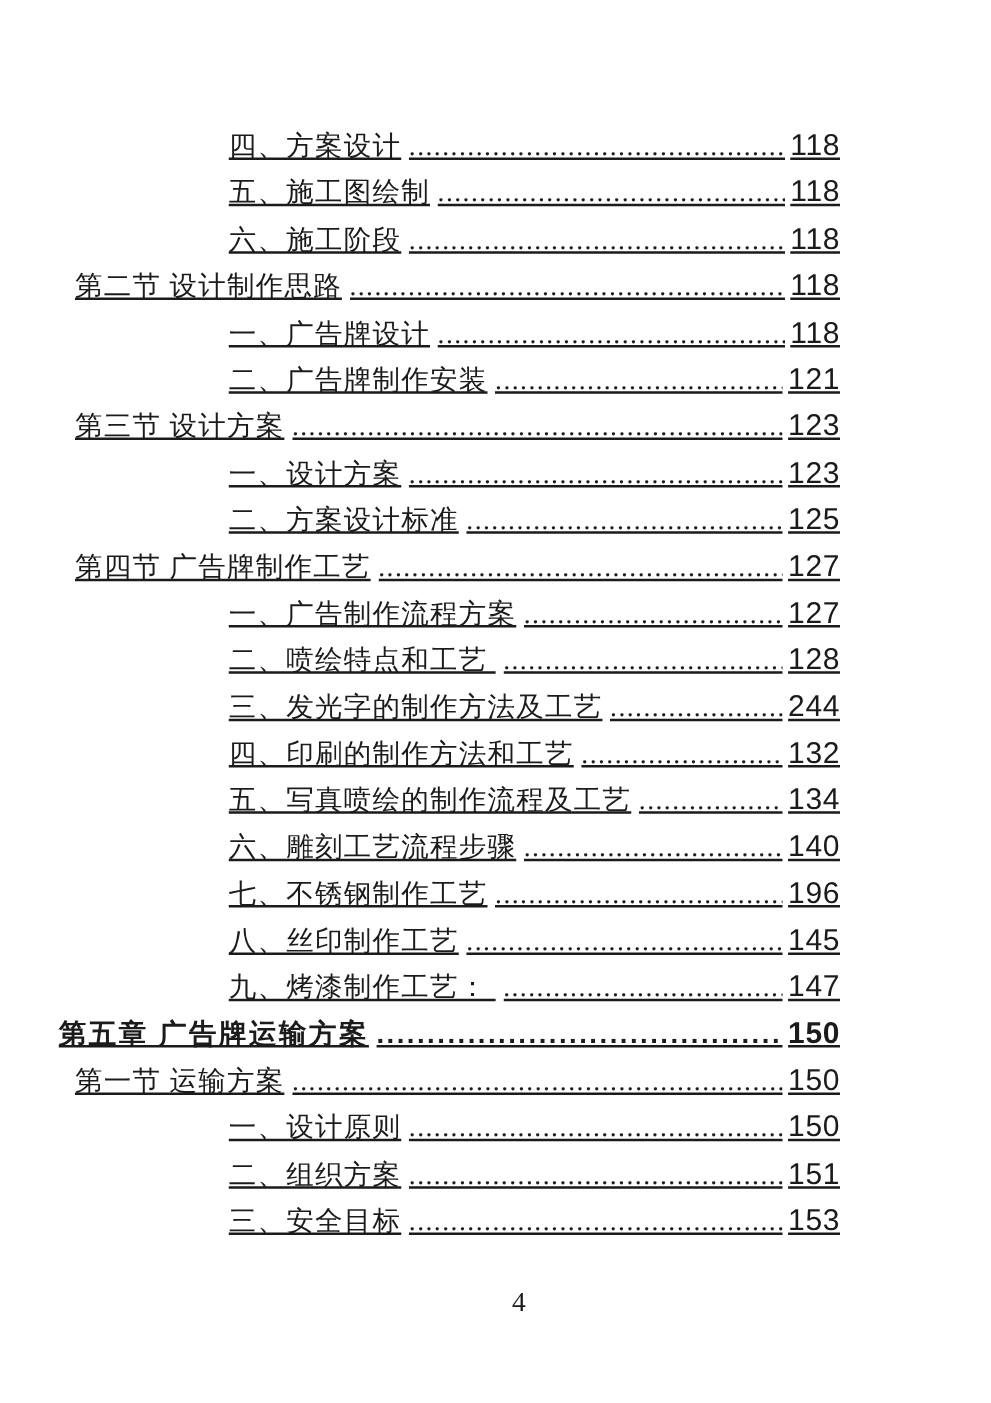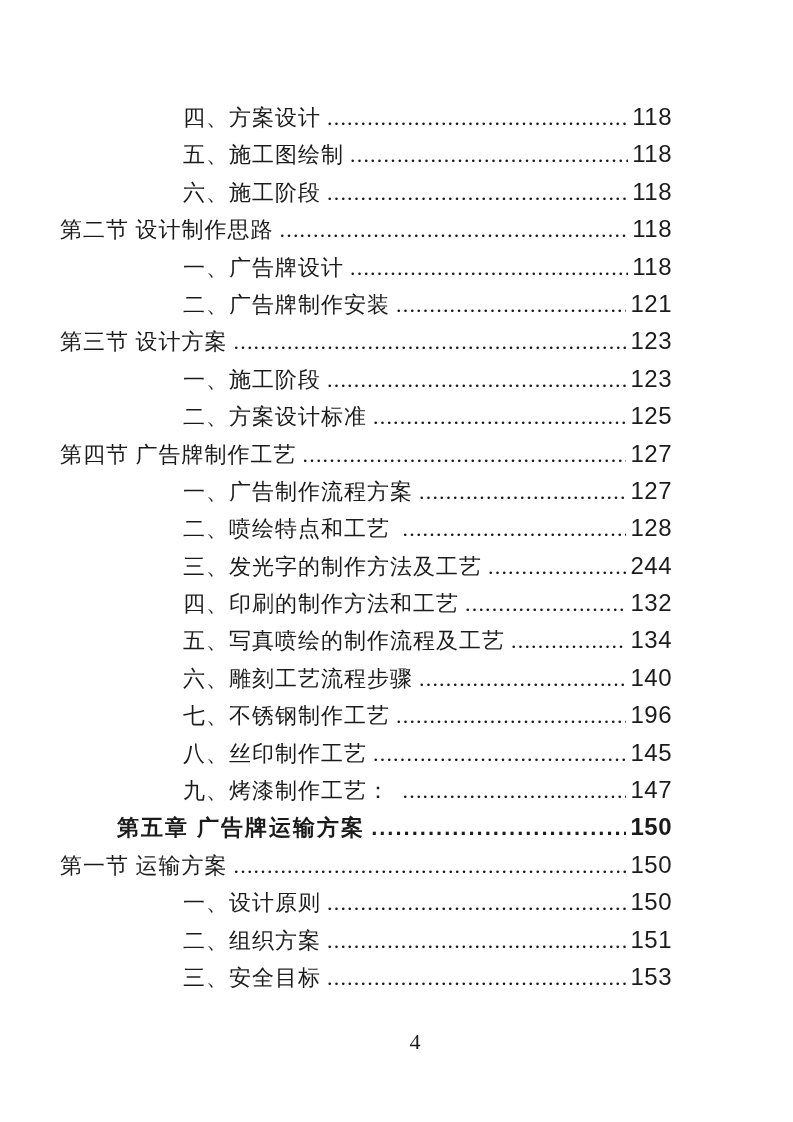--- a/index.html
+++ b/index.html
@@ -14,25 +14,26 @@
   .toc{position:absolute;top:98px;left:0;right:0;}
   .row{
     display:flex;
     align-items:baseline;
     height:37.4px;
     line-height:37.4px;
     padding-right:121px;
     font-size:22px;
     letter-spacing:1px;
     white-space:nowrap;
+    text-decoration:underline;
   }
   .row.item{padding-left:183px;}
   .row.section{padding-left:60px;}
   .row.chapter{
-    padding-left:117px;
+    padding-left:47px;
     font-family:"Liberation Sans","DejaVu Sans",sans-serif;
     font-weight:700;
     font-size:22px;
     letter-spacing:2px;
   }
   .t{white-space:pre;}
   .dots{
     flex:1;
     overflow:hidden;
     white-space:nowrap;
@@ -91,21 +92,21 @@
         <span class="t">二、广告牌制作安装</span>
         <span class="dots" aria-hidden="true">............................................................................................................................................................................................................................</span>
         <span class="p">121</span>
       </div>
       <div class="row section">
         <span class="t">第三节 设计方案</span>
         <span class="dots" aria-hidden="true">............................................................................................................................................................................................................................</span>
         <span class="p">123</span>
       </div>
       <div class="row item">
-        <span class="t">一、施工阶段</span>
+        <span class="t">一、设计方案</span>
         <span class="dots" aria-hidden="true">............................................................................................................................................................................................................................</span>
         <span class="p">123</span>
       </div>
       <div class="row item">
         <span class="t">二、方案设计标准</span>
         <span class="dots" aria-hidden="true">............................................................................................................................................................................................................................</span>
         <span class="p">125</span>
       </div>
       <div class="row section">
         <span class="t">第四节 广告牌制作工艺</span>

